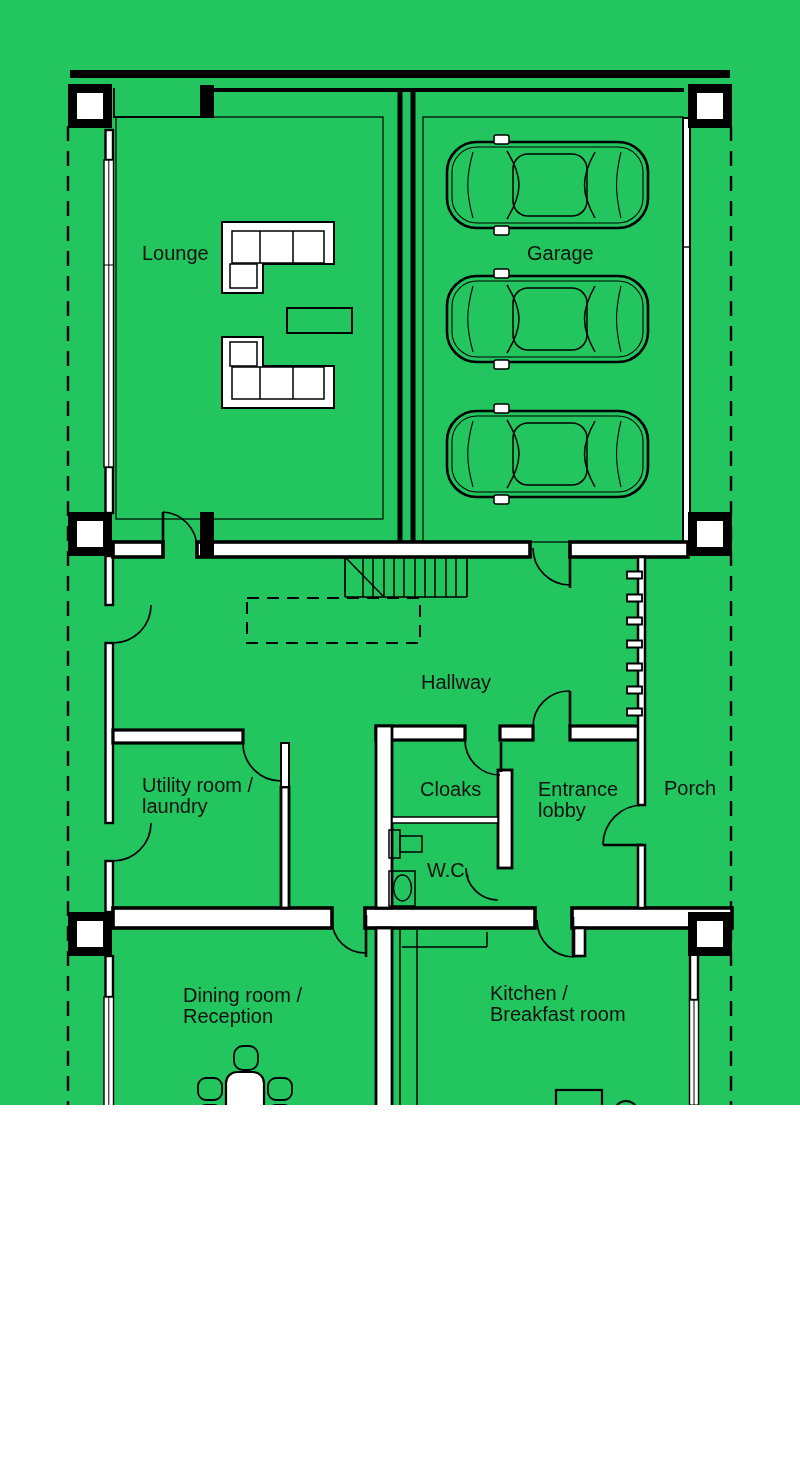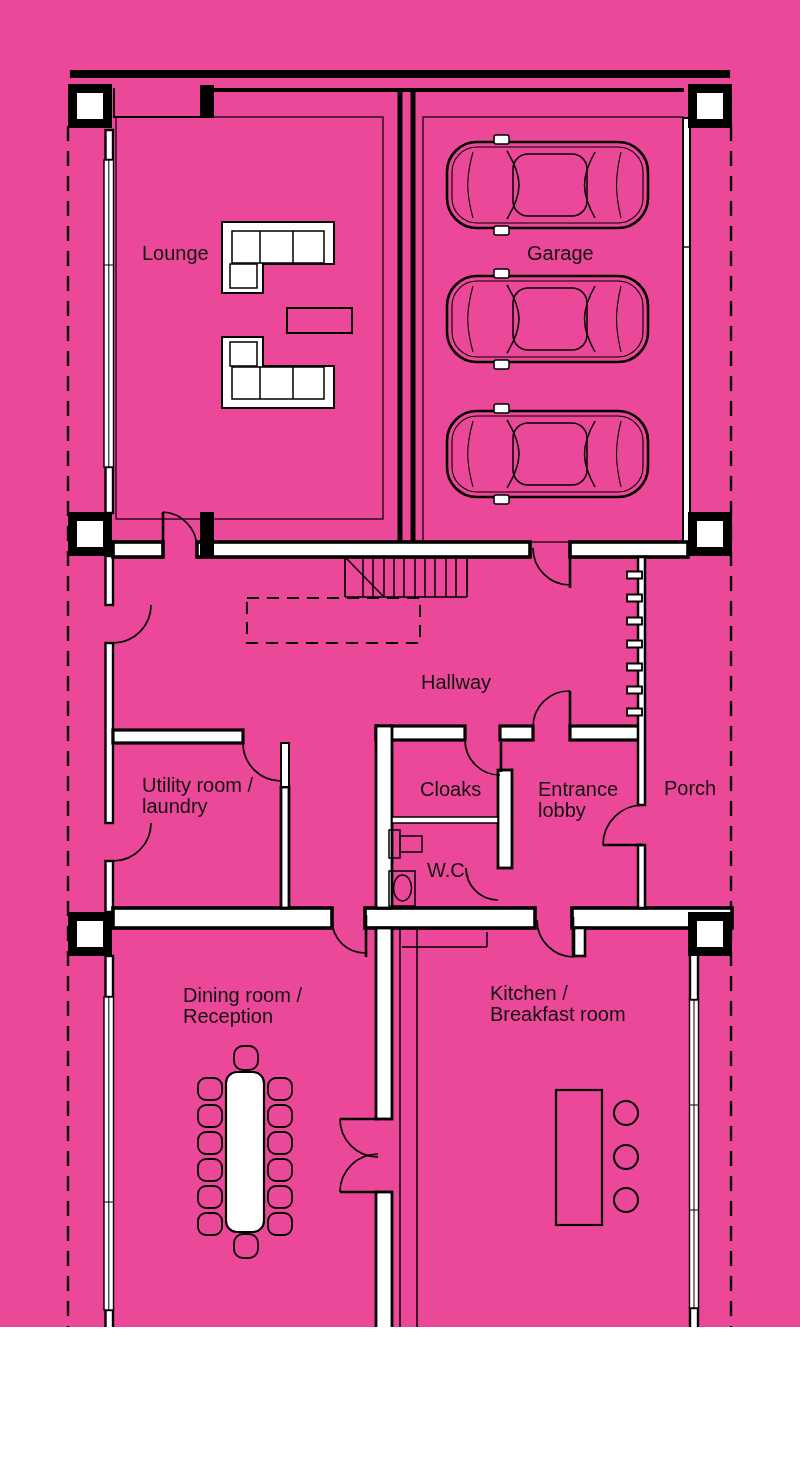--- a/index.html
+++ b/index.html
@@ -1,16 +1,16 @@
 <!DOCTYPE html>
 <html><head>
 <meta charset="utf-8">
 <style>
   html,body{margin:0;padding:0;background:#ffffff;}
-  .plan-wrap{width:800px;height:1327px;background:#ec4899;position:relative;overflow:hidden;}
+  .plan-wrap{width:800px;height:1105px;background:#22c55e;position:relative;overflow:hidden;}
   svg{display:block;}
   .s{stroke:#000;fill:none;stroke-linecap:butt;}
   .sf{stroke:#000;fill:#fff;}
   .blk{fill:#000;stroke:none;}
   .lbl{font-family:"Liberation Sans",sans-serif;font-size:20px;fill:#111;}
 </style>
 </head>
 <body>
 
 <div class="plan-wrap">

